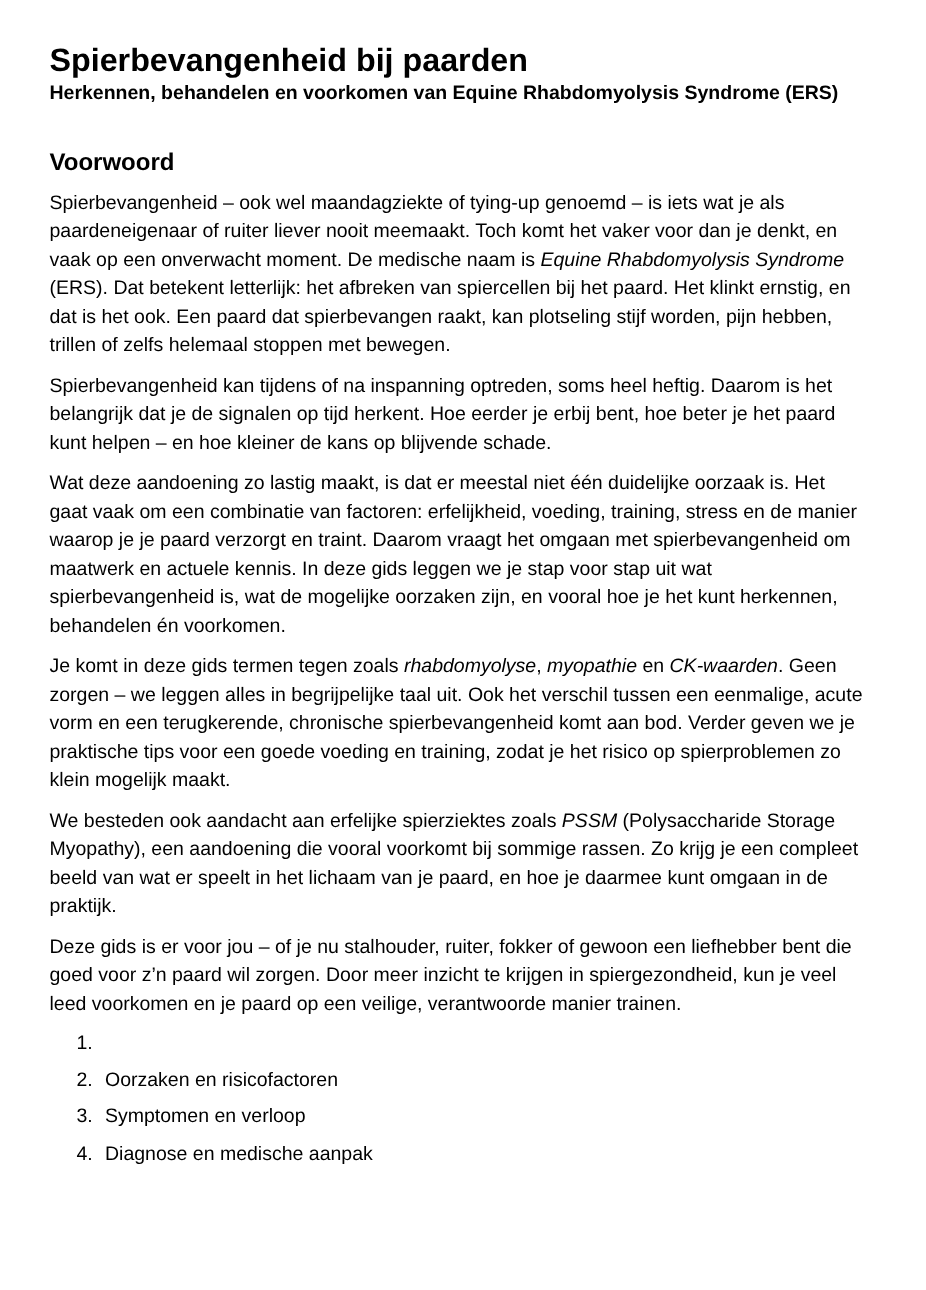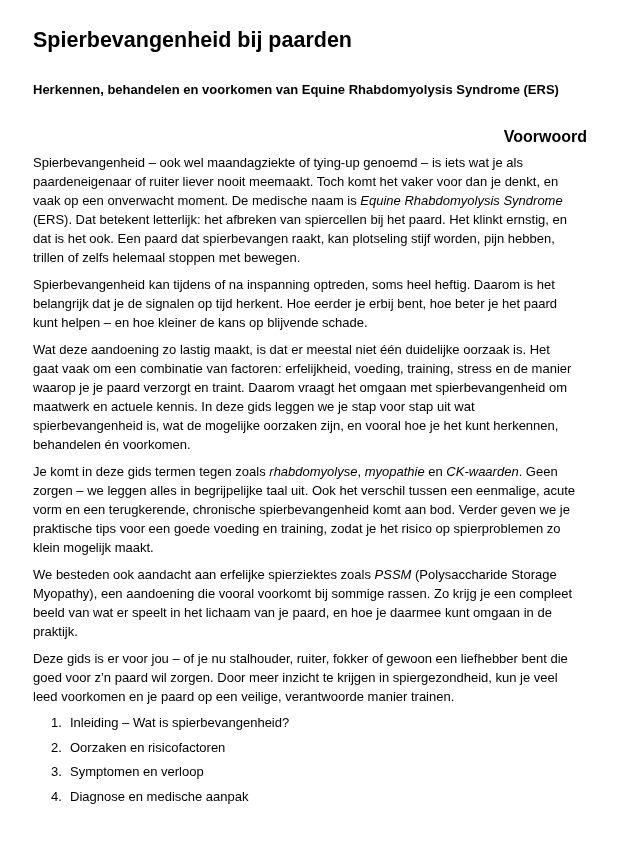--- a/index.html
+++ b/index.html
@@ -20,29 +20,28 @@
     }
     h1 {
       font-size: 21.5px;
       font-weight: bold;
       margin: 0;
       line-height: 26px;
     }
     .subtitle {
       font-size: 13px;
       font-weight: bold;
-      margin: 28px 0 0 0;
+      margin: 0 0 0 0;
       line-height: 18px;
     }
     h2 {
       font-size: 16px;
       font-weight: bold;
       margin: 28px 0 0 0;
       line-height: 20px;
-      text-align: right;
     }
     p {
       font-size: 13px;
       line-height: 19px;
       margin: 0 11px 8px 0;
     }
     .body-start { margin-top: 6px; }
     em { font-style: italic; }
     .quote { font-style: italic; }
     h3 {
@@ -86,21 +85,20 @@
   <p><span>Je komt in deze gids termen tegen zoals </span><em>rhabdomyolyse</em><span>, </span><em>myopathie</em><span> en </span><em>CK-waarden</em><span>. Geen zorgen – we leggen alles in begrijpelijke taal uit. Ook het verschil tussen een eenmalige, acute vorm en een terugkerende, chronische spierbevangenheid komt aan bod. Verder geven we je praktische tips voor een goede voeding en training, zodat je het risico op spierproblemen zo klein mogelijk maakt.</span></p>
 
   <p><span>We besteden ook aandacht aan erfelijke spierziektes zoals </span><em>PSSM</em><span> (Polysaccharide Storage Myopathy), een aandoening die vooral voorkomt bij sommige rassen. Zo krijg je een compleet beeld van wat er speelt in het lichaam van je paard, en hoe je daarmee kunt omgaan in de praktijk.</span></p>
 
   <p>Deze gids is er voor jou – of je nu stalhouder, ruiter, fokker of gewoon een liefhebber bent die goed voor z’n paard wil zorgen. Door meer inzicht te krijgen in spiergezondheid, kun je veel leed voorkomen en je paard op een veilige, verantwoorde manier trainen.</p>
 
 
   <ol>
     <li>
         <span class="num">1.</span>
-        <span>Inleiding – Wat is spierbevangenheid?</span>
       </li>
     <li>
         <span class="num">2.</span>
         <span>Oorzaken en risicofactoren</span>
       </li>
     <li>
         <span class="num">3.</span>
         <span>Symptomen en verloop</span>
       </li>
     <li>

